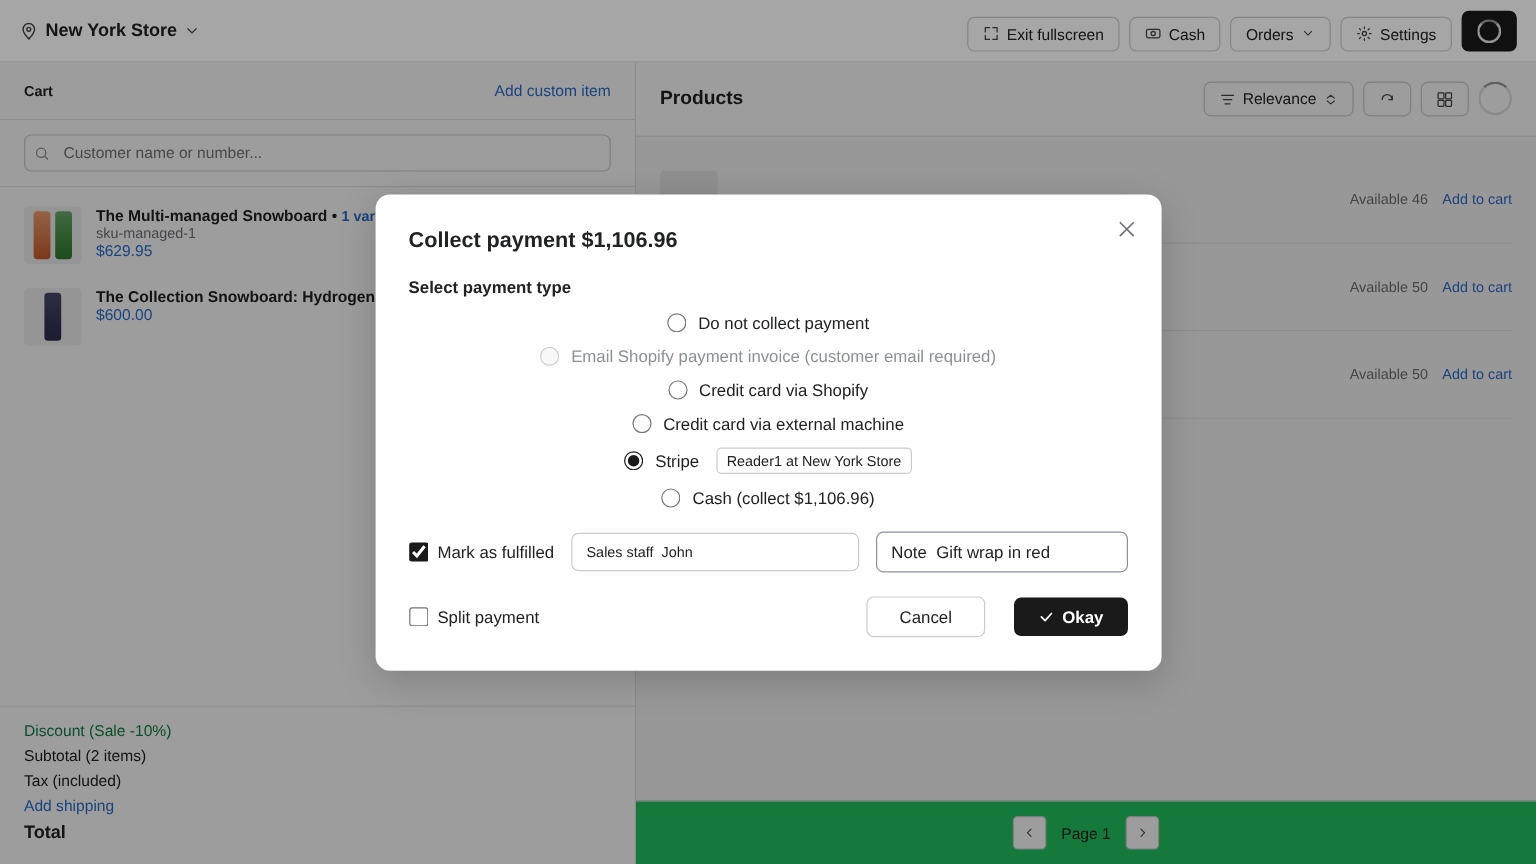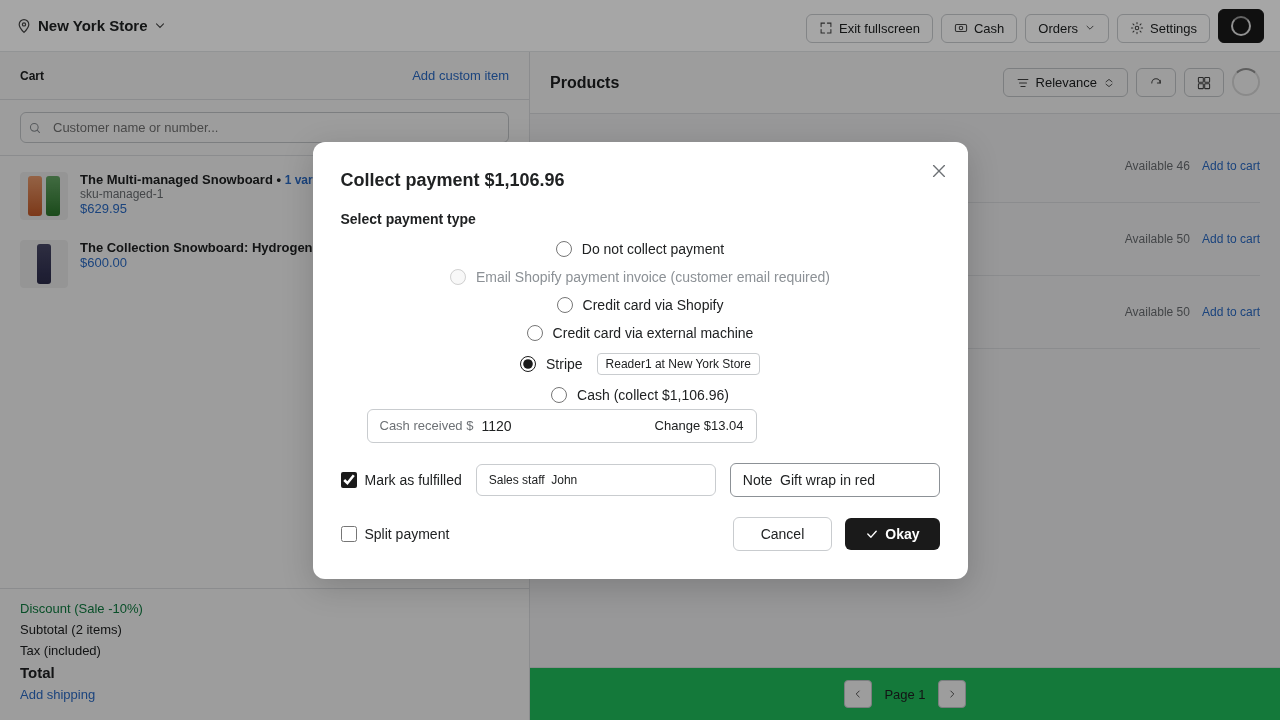--- a/index.html
+++ b/index.html
@@ -444,21 +444,21 @@
       font-size: 12px;
       color: #202223;
       outline: none;
     }
 
     
     .modal-footer {
       display: flex;
       align-items: center;
       justify-content: flex-start;
-      gap: 13px;
+      gap: 24px;
     }
     .split-payment-check {
       display: flex;
       align-items: center;
       gap: 8px;
       font-size: 14px;
       color: #202223;
       margin-right: auto;
     }
     .split-payment-check input[type="checkbox"] {
@@ -593,25 +593,25 @@
     <div class="cart-summary">
       <div class="cart-summary-row discount">
         <span>Discount (Sale -10%)</span>
       </div>
       <div class="cart-summary-row">
         <span>Subtotal (2 items)</span>
       </div>
       <div class="cart-summary-row">
         <span>Tax (included)</span>
       </div>
+      <div class="cart-summary-row link">
+        <span>Add shipping</span>
+      </div>
       <div class="cart-summary-row total">
         <span>Total</span>
-      </div>
-      <div class="cart-summary-row link">
-        <span>Add shipping</span>
       </div>
     </div>
   </div>
 
   <div class="products-panel">
     <div class="products-header">
       <span class="products-title">Products</span>
       <div class="products-controls">
         <button class="relevance-btn">
           <svg width="14" height="14" viewBox="0 0 20 20" fill="none">
@@ -730,27 +730,20 @@
         <input type="radio" name="payment" id="stripe" checked="" style="">
         <label for="stripe">Stripe</label>
         <span class="stripe-badge">Reader1 at New York Store</span>
       </div>
 
       <div>
         <div class="radio-row">
           <input type="radio" name="payment" id="cash" style="">
           <label for="cash">Cash (collect $1,106.96)</label>
         </div>
-        <div class="cash-sub-row">
-          <div class="cash-input-row">
-            <span class="label">Cash received  $</span>
-            <input type="text" value="1120" style="border: none; outline: none; font-size: 14px; width: 80px; color: rgb(32, 34, 35);">
-            <span class="change">Change $13.04</span>
-          </div>
-        </div>
       </div>
     </div>
 
     <div class="bottom-row">
       <div class="checkbox-row">
         <input type="checkbox" id="mark_fulfilled" checked="" style="">
         <label for="mark_fulfilled">Mark as fulfilled</label>
       </div>
       <input type="text" class="staff-input" value="Sales staff  John" style="">
       <input type="text" class="note-input" value="Note  Gift wrap in red" style="">

